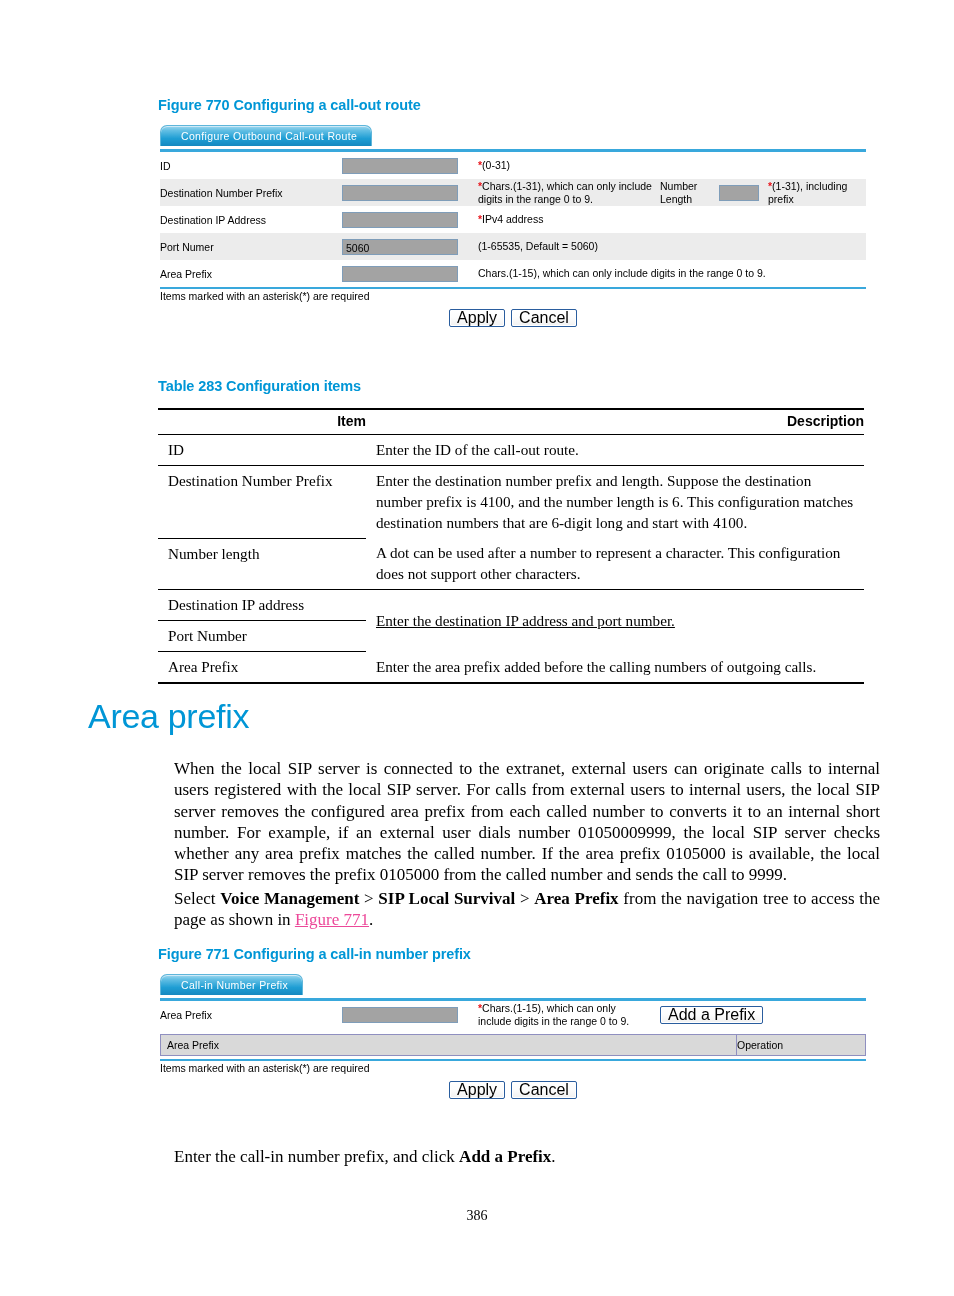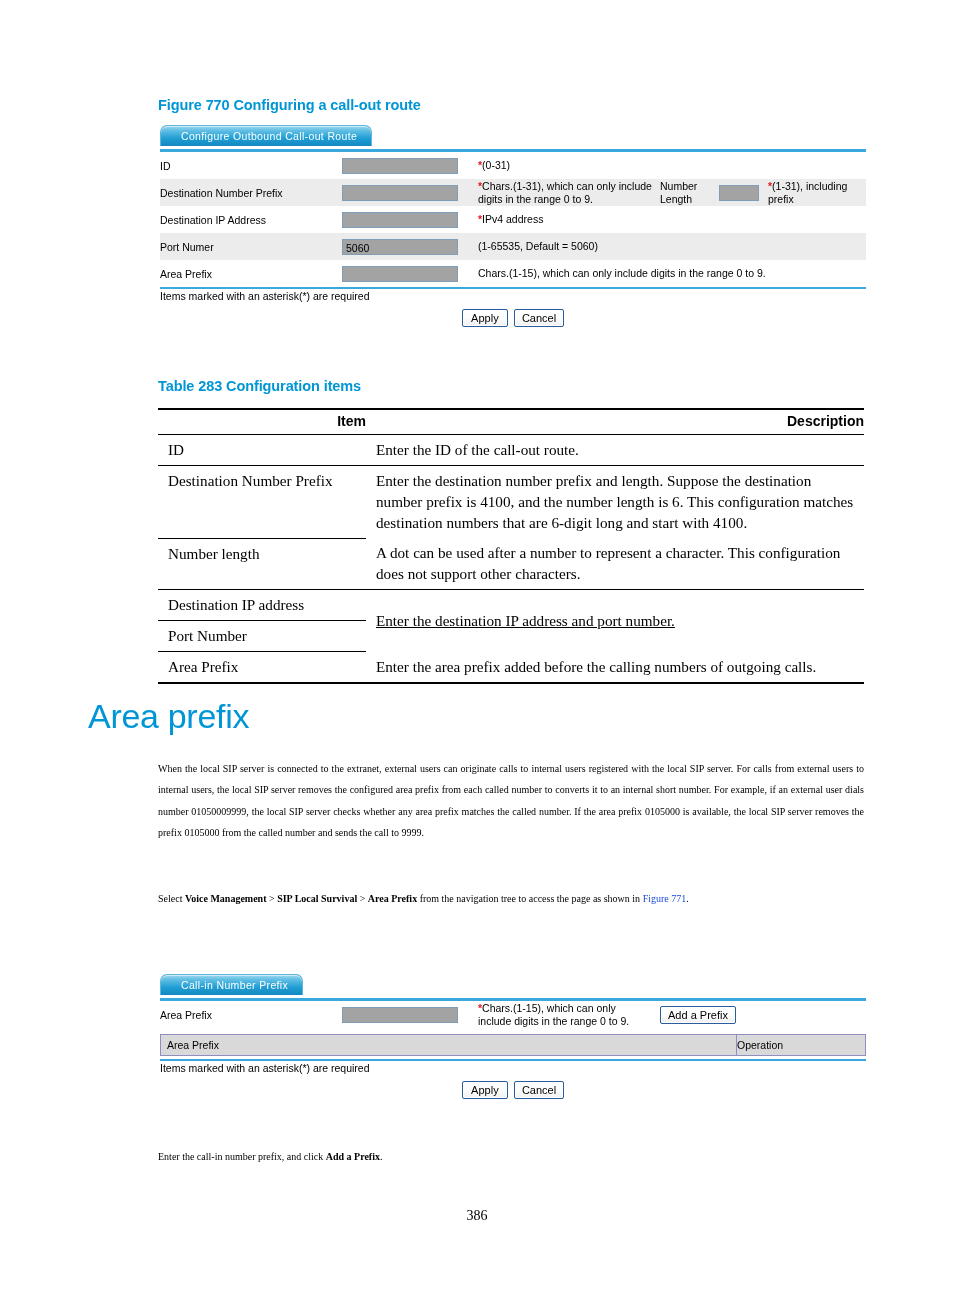--- a/index.html
+++ b/index.html
@@ -48,27 +48,28 @@
     font-size: 34px;
     color: #0096d6;
     letter-spacing: -0.3px;
     white-space: nowrap;
   }
 
   
   .body-text {
     position: absolute;
     font-family: "Liberation Serif", serif;
-    font-size: 10px;
+    font-size: 17px;
     line-height: 21.3px;
     color: #000000;
     text-align: justify;
+    margin-left: 16px;
   }
   .body-text b { font-weight: bold; }
-  .link { color: #1d4ed8; }
+  .link { color: #ec4899; text-decoration: underline; }
 
   
   .webui {
     position: absolute;
     font-family: "Liberation Sans", sans-serif;
     font-size: 10.5px;
     color: #000000;
   }
   .ui-tab {
     position: relative;
@@ -132,21 +133,21 @@
   .ui-btn {
     display: inline-block;
     min-width: 46px;
     height: 18px;
     line-height: 16px;
     text-align: center;
     background: linear-gradient(to bottom,#ffffff 0%, #fdfdfd 45%, #f1f1f1 100%);
     border: 1px solid #2a5d9e;
     border-radius: 2px;
     font-family: "Liberation Sans", sans-serif;
-    font-size: 11px;
+    font-size: 16px;
     color: #000;
     padding: 0 7px;
     box-sizing: border-box;
     box-shadow: inset 0 0 0 1px #ffffff;
   }
   .ui-btn.wide { min-width: 74px; }
 
   .ui-footnote {
     font-family: "Liberation Sans", sans-serif;
     font-size: 10.5px;
@@ -341,20 +342,21 @@
       </tr>
     </tbody>
   </table>
 
   <div class="section-title" style="left:88px; top:697px;">Area prefix</div>
 
   <div class="body-text" style="left:158px; top:758px; width:706px;">When the local SIP server is connected to the extranet, external users can originate calls to internal users registered with the local SIP server. For calls from external users to internal users, the local SIP server removes the configured area prefix from each called number to converts it to an internal short number. For example, if an external user dials number 01050009999, the local SIP server checks whether any area prefix matches the called number. If the area prefix 0105000 is available, the local SIP server removes the prefix 0105000 from the called number and sends the call to 9999.</div>
 
   <div class="body-text" style="left:158px; top:888px; width:706px;"><span>Select </span><b>Voice Management</b><span> &gt; </span><b>SIP Local Survival</b><span> &gt; </span><b>Area Prefix</b><span> from the navigation tree to access the page as shown in </span><span class="link">Figure 771</span><span>.</span></div>
 
+  <div class="fig-caption" style="left:158px; top:946px;">Figure 771 Configuring a call-in number prefix</div>
 
   <div class="webui" style="left:160px; top:977px; width:706px;">
 
     <div class="ui-tabstrip">
       <div class="ui-tab">Call-in Number Prefix</div>
     </div>
 
     <table class="ui-table">
       <colgroup>
         <col style="width:182px">

